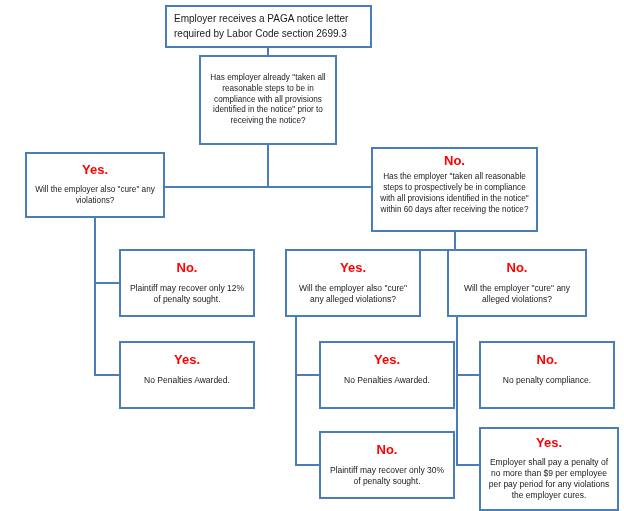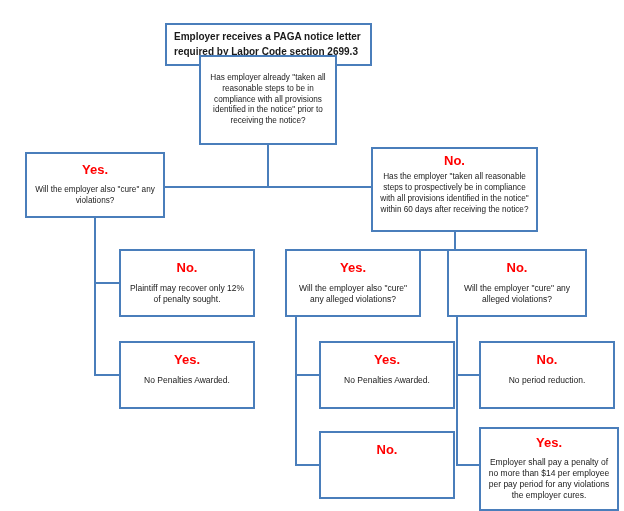--- a/index.html
+++ b/index.html
@@ -96,21 +96,21 @@
       <path d="M 296 317 L 296 465"></path>
       <path d="M 296 375 L 319 375"></path>
       <path d="M 296 465 L 319 465"></path>
 
       <path d="M 457 317 L 457 465"></path>
       <path d="M 457 375 L 479 375"></path>
       <path d="M 457 465 L 479 465"></path>
     </g>
   </svg>
 
-  <div class="node node-root" style="left:165px; top:23px; width:207px; height:43px;font-weight:bold;">
+  <div class="node node-root" style="left:165px; top:5px; width:207px; height:43px;">
     <div class="node-body">Employer receives a PAGA notice letter required by Labor Code section 2699.3</div>
   </div>
 
   <div class="node node-q" style="left:199px; top:55px; width:138px; height:90px;">
     <div class="node-body">Has employer already "taken all reasonable steps to be in compliance with all provisions identified in the notice" prior to receiving the notice?</div>
   </div>
 
   <div class="node node-q top-align" style="left:25px; top:152px; width:140px; height:66px; padding-top:8px;">
     <div class="node-answer">Yes.</div>
     <div class="node-body">Will the employer also "cure" any violations?</div>
@@ -136,30 +136,31 @@
     <div class="node-body">Will the employer also "cure" any alleged violations?</div>
   </div>
 
   <div class="node top-align" style="left:319px; top:341px; width:136px; height:68px; padding-top:9px;">
     <div class="node-answer">Yes.</div>
     <div class="node-body">No Penalties Awarded.</div>
   </div>
 
   <div class="node top-align" style="left:319px; top:431px; width:136px; height:68px; padding-top:9px;">
     <div class="node-answer">No.</div>
+    <div class="node-body">Plaintiff may recover only 30% of penalty sought.</div>
   </div>
 
   <div class="node top-align" style="left:447px; top:249px; width:140px; height:68px; padding-top:9px;">
     <div class="node-answer">No.</div>
     <div class="node-body">Will the employer "cure" any alleged violations?</div>
   </div>
 
   <div class="node top-align" style="left:479px; top:341px; width:136px; height:68px; padding-top:9px;">
     <div class="node-answer">No.</div>
-    <div class="node-body">No period reduction.</div>
+    <div class="node-body">No penalty compliance.</div>
   </div>
 
   <div class="node top-align" style="left:479px; top:427px; width:140px; height:84px; padding-top:6px;">
     <div class="node-answer" style="margin-bottom:6px;">Yes.</div>
-    <div class="node-body">Employer shall pay a penalty of no more than $14 per employee per pay period for any violations the employer cures.</div>
+    <div class="node-body">Employer shall pay a penalty of no more than $9 per employee per pay period for any violations the employer cures.</div>
   </div>
 
 </div>
 
 </body></html>

